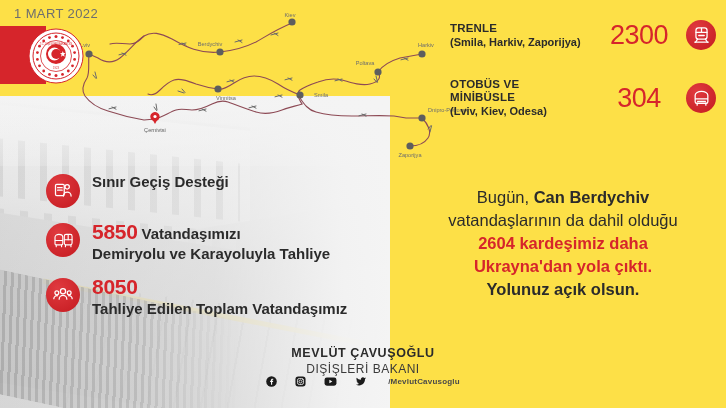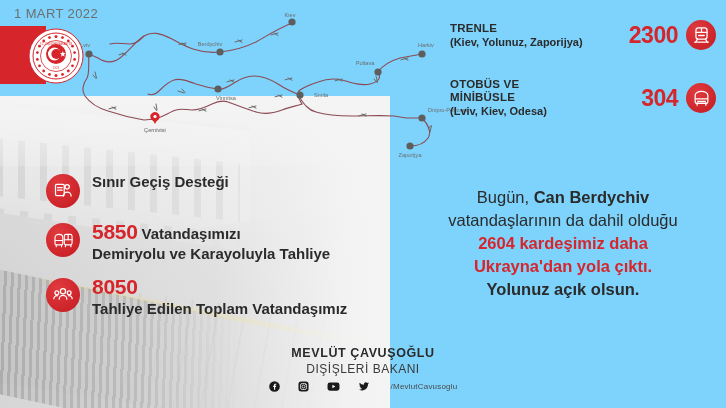--- a/index.html
+++ b/index.html
@@ -3,21 +3,21 @@
 <meta charset="utf-8">
 <style>
   * { margin:0; padding:0; box-sizing:border-box; }
   html,body { width:726px; height:408px; overflow:hidden; }
   body {
     font-family:"Liberation Sans", sans-serif;
     background:#f2f2f2;
     position:relative;
     color:#2b2b2b;
   }
-  #stage { position:absolute; inset:0; width:726px; height:408px; overflow:hidden; background:#7dd3fc; }
+  #stage { position:absolute; inset:0; width:726px; height:408px; overflow:hidden; background:#fde047; }
 
   
   .photo { position:absolute; left:0; top:96px; width:390px; height:312px; overflow:hidden; }
   .photo .sky { position:absolute; inset:0; background:linear-gradient(180deg,#e9e9e9 0%,#dcdcdc 40%,#cfcfcf 100%); }
   .photo .bldg {
     position:absolute; left:-10px; top:18px; width:260px; height:150px;
     background:linear-gradient(180deg,#ededed 0%,#e2e2e2 60%,#d6d6d6 100%);
     transform:skewY(6deg); border-top:3px solid #dcdcdc;
   }
   .photo .bldg::before{
@@ -76,21 +76,21 @@
   .citylabel { font-size:5.6px; fill:#6d6d6d; font-family:"Liberation Sans", sans-serif; }
   .citylabel.dest { fill:#5e5e5e; }
 
   
   .toprow { position:absolute; right:10px; z-index:8; display:flex; align-items:center; }
   .toprow.r1 { top:20px; }
   .toprow.r2 { top:78px; }
   .tr-text { text-align:left; width:150px; }
   .tr-label { font-size:11.5px; font-weight:bold; color:#2b2b2b; line-height:13px; letter-spacing:.2px; }
   .tr-sub { font-size:11px; font-weight:bold; color:#2b2b2b; line-height:14px; }
-  .tr-num { font-size:23px; font-weight:bold; color:#d6252b; letter-spacing:-.5px; width:78px; text-align:right; line-height:28px; }
+  .tr-num { font-size:27px; font-weight:normal; color:#d6252b; letter-spacing:-.5px; width:78px; text-align:center; line-height:28px; }
   .badge {
     width:30px; height:30px; border-radius:50%;
     background:radial-gradient(circle at 35% 30%,#e03a3f,#c41a20);
     display:flex; align-items:center; justify-content:center; margin-left:8px; flex:0 0 auto;
   }
   .badge svg { display:block; }
 
   
   .leftstats { position:absolute; left:46px; top:172px; z-index:8; }
   .lrow { display:flex; align-items:flex-start; margin-bottom:13px; }
@@ -109,21 +109,21 @@
   .message { position:absolute; left:404px; top:186px; width:318px; text-align:center; z-index:8; }
   .msgline { font-size:16.5px; line-height:23px; color:#2b2b2b; }
   .msgline .b { font-weight:bold; }
   .msgline.red { color:#d6252b; font-weight:bold; }
   .msgline.bold { font-weight:bold; }
 
   
   .footer { position:absolute; left:0; right:0; top:346px; text-align:center; z-index:9; }
   .f-name { font-size:12.5px; font-weight:bold; letter-spacing:.6px; color:#2b2b2b; }
   .f-title { font-size:12px; letter-spacing:.5px; color:#3a3a3a; margin-top:2px; }
-  .f-social { margin-top:5px; display:flex; align-items:center; justify-content:center; gap:18px; }
+  .f-social { display:flex; align-items:center; justify-content:center; gap:18px;font-weight:bold; }
   .f-social svg { display:block; }
   .f-handle { font-size:8px; color:#4a4a4a; margin-left:3px; letter-spacing:.2px; }
 </style>
 </head>
 <body>
 
 <div id="stage">
 
   <div class="photo">
     <div class="sky"></div>
@@ -236,21 +236,21 @@
         <text class="citylabel" x="368" y="106" text-anchor="start">Dnipro-Petrovsk</text>
         <text class="citylabel" x="350" y="151" text-anchor="middle">Zaporijya</text>
         <text class="citylabel dest" x="95" y="126" text-anchor="middle">Çernivtsi</text>
       </g>
     </svg>
   </div>
 
   <div class="toprow r1">
     <div class="tr-text">
       <div class="tr-label">TRENLE</div>
-      <div class="tr-sub">(Kiev, Yolunuz, Zaporijya)</div>
+      <div class="tr-sub">(Smila, Harkiv, Zaporijya)</div>
     </div>
     <div class="tr-num">2300</div>
     <div class="badge">
       <svg width="19" height="19" viewBox="0 0 24 24" fill="none" stroke="#ffffff" stroke-width="1.6" stroke-linecap="round" stroke-linejoin="round">
         <rect x="5" y="2.5" width="14" height="14" rx="3"></rect>
         <line x1="5" y1="8" x2="19" y2="8"></line>
         <line x1="12" y1="3" x2="12" y2="8"></line>
         <line x1="8.5" y1="12" x2="15.5" y2="12"></line>
         <line x1="7" y1="16.5" x2="4.5" y2="20.5"></line>
         <line x1="17" y1="16.5" x2="19.5" y2="20.5"></line>

